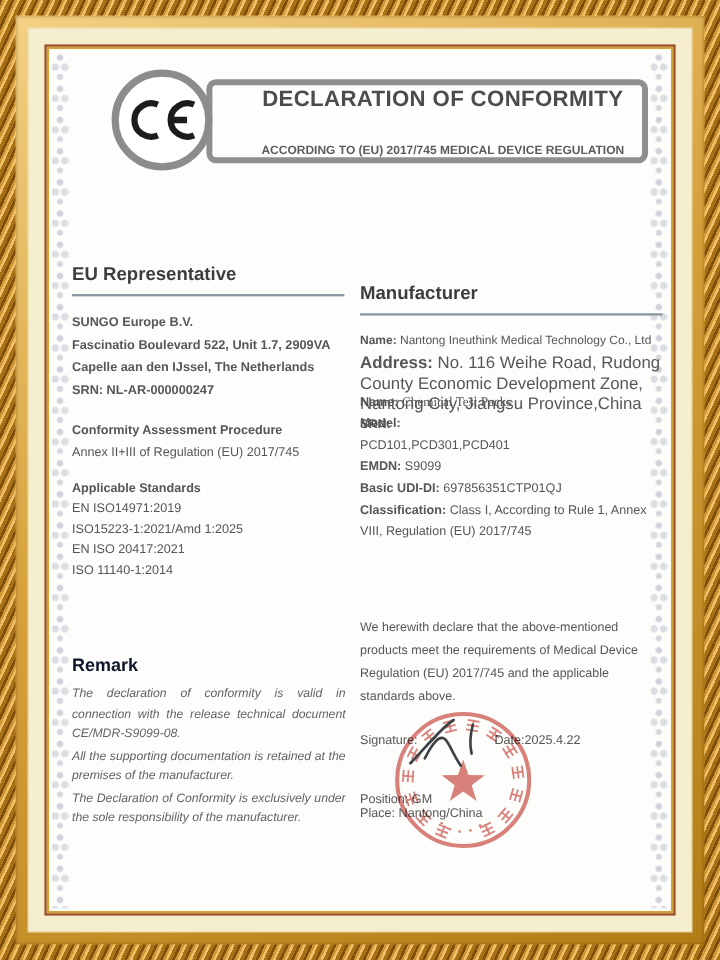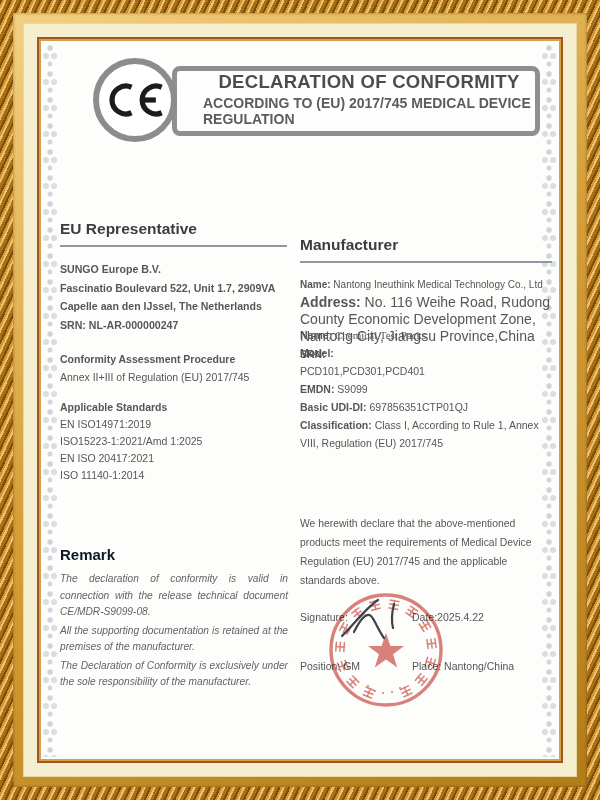--- a/index.html
+++ b/index.html
@@ -25,23 +25,23 @@
       radial-gradient(circle at 7px 21px, rgba(176,183,194,.55) 2px, rgba(176,183,194,0) 3px);
     background-size:15px 26px;}
   .lace.left{left:2px;} .lace.right{right:2px;}
 
   
   .ce-badge{position:absolute;left:93px;top:58px;width:84px;height:84px;box-sizing:border-box;
     border:6px solid #8c8c8c;border-radius:50%;background:#fff;z-index:3;
     display:flex;align-items:center;justify-content:center;}
   .title-box{position:absolute;left:172px;top:66px;width:368px;height:70px;box-sizing:border-box;
     border:5px solid #8f8f8f;border-radius:8px;background:#fefefe;z-index:2;
-    display:flex;flex-direction:column;align-items:center;justify-content:flex-start;}
+    display:flex;flex-direction:column;align-items:center;justify-content:space-between;}
   .doc-title{font-size:18.5px;font-weight:bold;color:#4c4c4c;letter-spacing:.3px;padding-left:26px;}
-  .doc-subtitle{font-size:14px;font-weight:bold;color:#5c5c5c;margin-top:2px;padding-left:26px;}
+  .doc-subtitle{font-size:10px;font-weight:bold;color:#5c5c5c;margin-top:2px;padding-left:26px;}
 
   
   .sec{position:absolute;color:#565656;}
   .sec-h{margin:0 0 13px 0;padding-bottom:7px;border-bottom:2px solid #8d99a2;
     font-size:15.5px;font-weight:bold;color:#3d3d3d;}
   .sec-eu{left:60px;top:220px;width:227px;}
   .sec-conf{left:60px;top:350px;width:227px;}
   .sec-remark{left:60px;top:546px;width:228px;}
   .sec-man{left:300px;top:192px;width:252px;margin-top:44px;}
   .sec-prod{left:300px;top:326px;width:252px;}
@@ -55,21 +55,21 @@
   .serif{font-family:"Liberation Serif","DejaVu Serif",serif;font-size:11px;}
 
   .remark-h{margin:0 0 8px 0;font-size:15px;font-weight:bold;color:#0f172a;}
   .remark-p{margin:0 0 2px 0;font-style:italic;font-size:10.2px;line-height:16.5px;
     text-align:justify;color:#636363;}
 
   .statement{font-size:10.4px;line-height:19px;margin:0;}
   .row{display:flex;font-size:10.5px;}
   .row .cell-l{width:112px;}
   .sig-row{margin-top:21px;}
-  .pos-row{margin-top:37px;}
+  .pos-row{margin-top:37px;flex-direction:column;}
 
   
   .seal{position:absolute;left:326px;top:590px;width:120px;height:120px;z-index:4;
     mix-blend-mode:multiply;opacity:.78;}
   .signature{position:absolute;left:338px;top:594px;width:78px;height:50px;z-index:5;}
 </style>
 </head>
 <body>
 
 <div class="page">

